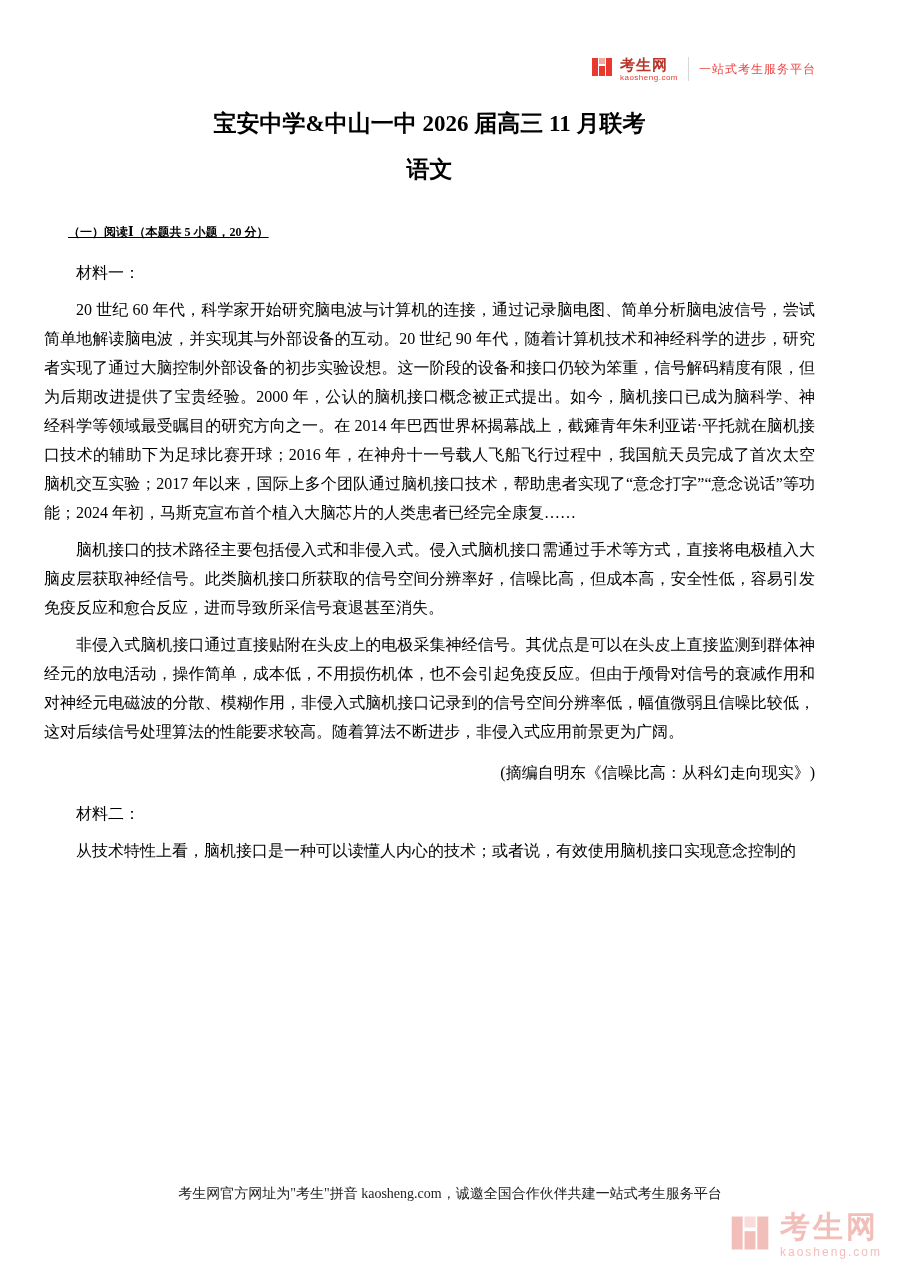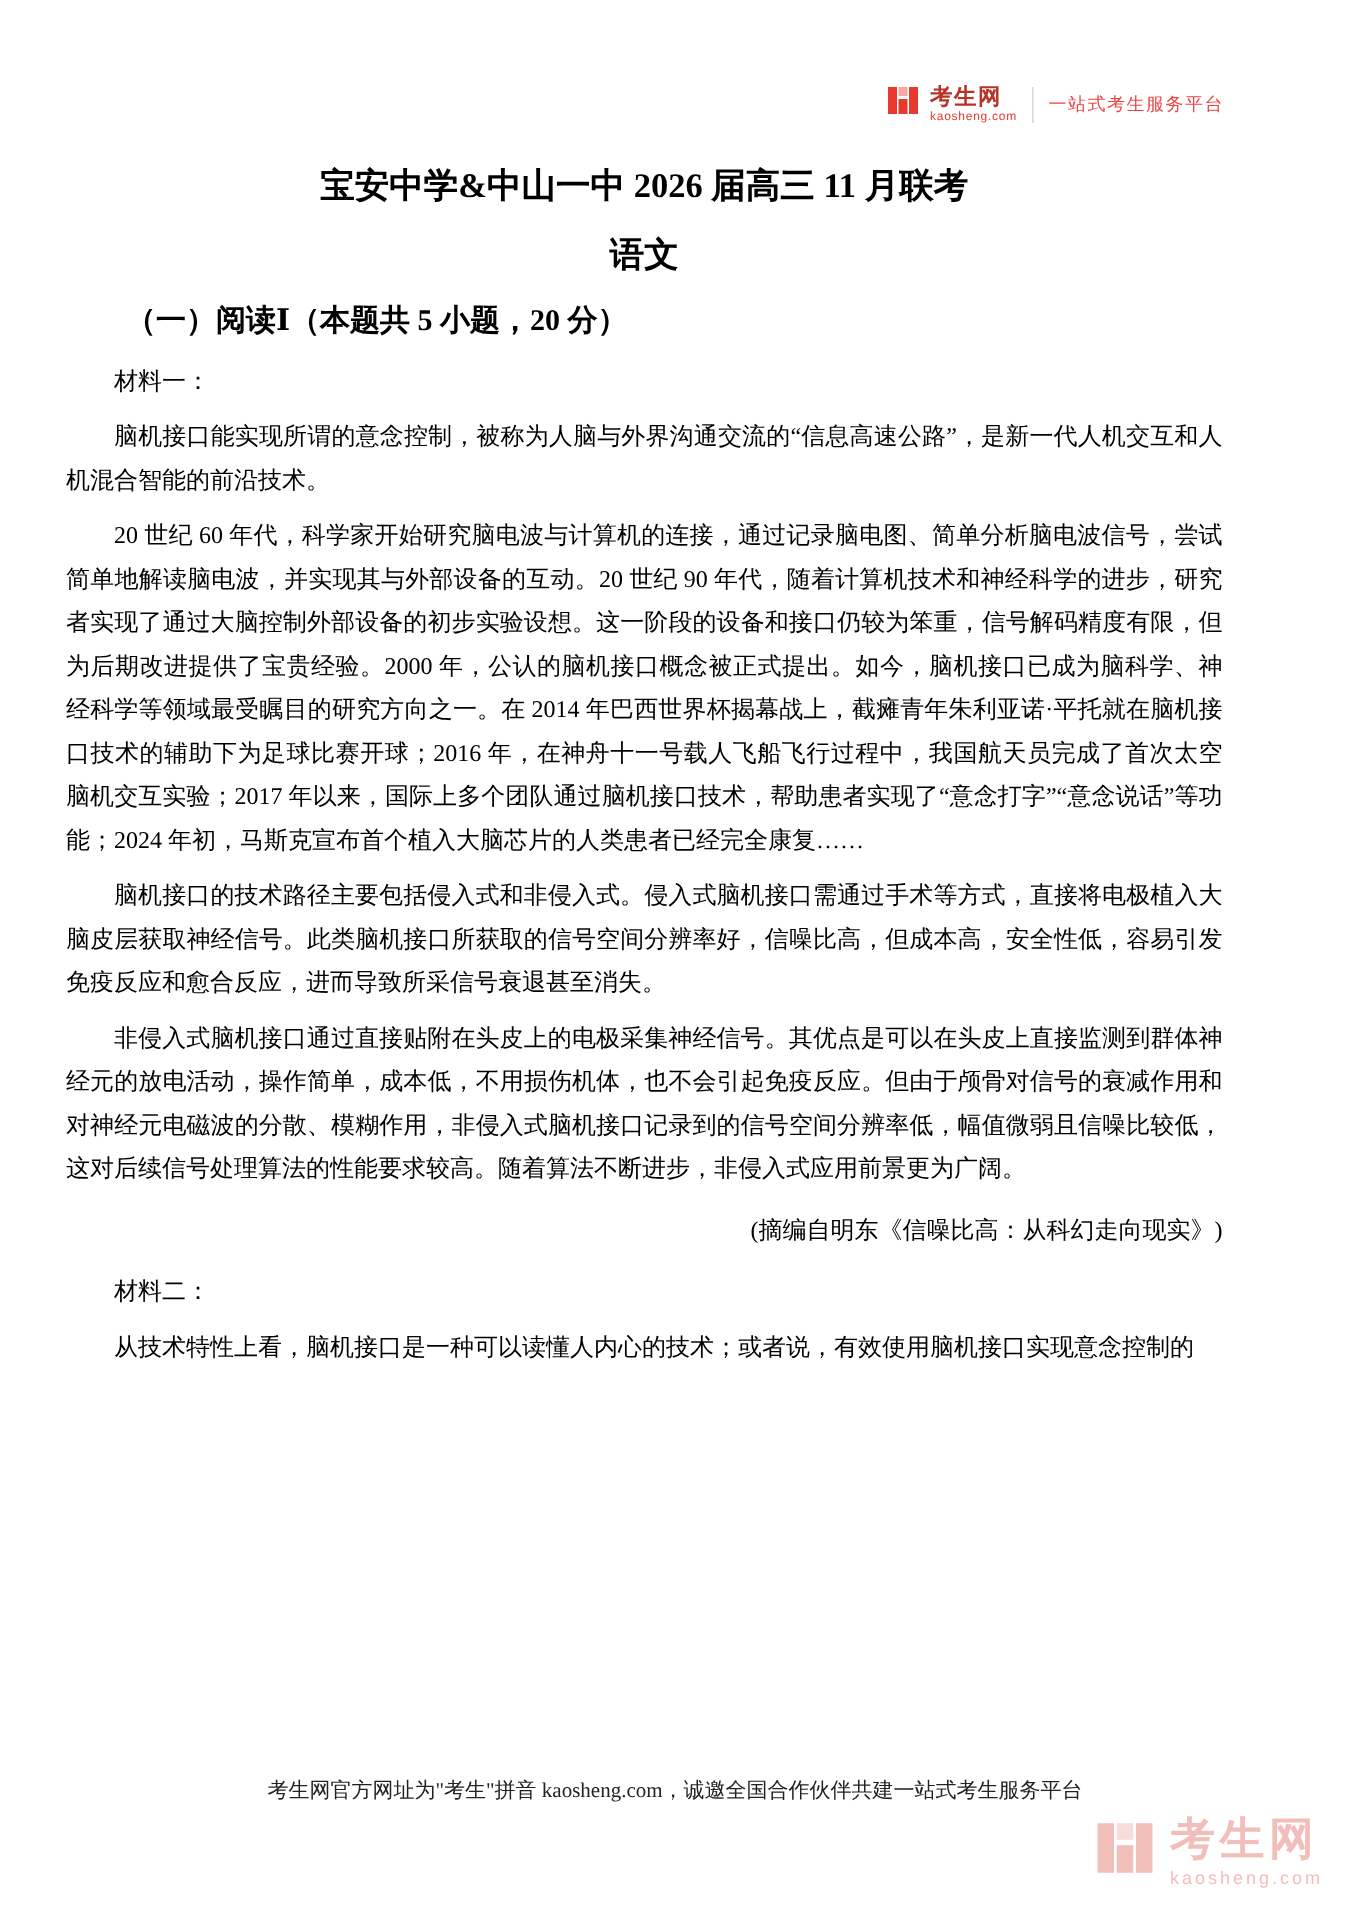--- a/index.html
+++ b/index.html
@@ -48,25 +48,26 @@
     font-weight: bold;
     line-height: 32px;
   }
   .section-heading {
     margin: 26px 0 0 0;
     font-size: 17px;
     font-weight: bold;
     line-height: 28px;
   }
   .subsection-heading {
-    margin: 14px 0 0 0;
+    margin: 32px 0 0 0;
     padding-left: 2em;
-    font-size: 20px;
+    font-size: 12px;
     font-weight: bold;
     line-height: 28px;
+    text-decoration: underline;
   }
 
   
   .instruction, .material-label {
     margin: 12px 0 0 0;
     padding-left: 2em;
     font-size: 16px;
     line-height: 29px;
   }
   .para {
@@ -131,21 +132,20 @@
 
 <div class="page">
   <h1 class="exam-title">宝安中学&amp;中山一中 2026 届高三 11 月联考</h1>
   <h2 class="exam-subject">语文</h2>
 
   <div class="subsection-heading">（一）阅读Ⅰ（本题共 5 小题，20 分）</div>
 
 
   <p class="material-label">材料一：</p>
 
-  <p class="para">脑机接口能实现所谓的意念控制，被称为人脑与外界沟通交流的“信息高速公路”，是新一代人机交互和人机混合智能的前沿技术。</p>
   <p class="para">20 世纪 60 年代，科学家开始研究脑电波与计算机的连接，通过记录脑电图、简单分析脑电波信号，尝试简单地解读脑电波，并实现其与外部设备的互动。20 世纪 90 年代，随着计算机技术和神经科学的进步，研究者实现了通过大脑控制外部设备的初步实验设想。这一阶段的设备和接口仍较为笨重，信号解码精度有限，但为后期改进提供了宝贵经验。2000 年，公认的脑机接口概念被正式提出。如今，脑机接口已成为脑科学、神经科学等领域最受瞩目的研究方向之一。在 2014 年巴西世界杯揭幕战上，截瘫青年朱利亚诺·平托就在脑机接口技术的辅助下为足球比赛开球；2016 年，在神舟十一号载人飞船飞行过程中，我国航天员完成了首次太空脑机交互实验；2017 年以来，国际上多个团队通过脑机接口技术，帮助患者实现了“意念打字”“意念说话”等功能；2024 年初，马斯克宣布首个植入大脑芯片的人类患者已经完全康复……</p>
   <p class="para">脑机接口的技术路径主要包括侵入式和非侵入式。侵入式脑机接口需通过手术等方式，直接将电极植入大脑皮层获取神经信号。此类脑机接口所获取的信号空间分辨率好，信噪比高，但成本高，安全性低，容易引发免疫反应和愈合反应，进而导致所采信号衰退甚至消失。</p>
   <p class="para">非侵入式脑机接口通过直接贴附在头皮上的电极采集神经信号。其优点是可以在头皮上直接监测到群体神经元的放电活动，操作简单，成本低，不用损伤机体，也不会引起免疫反应。但由于颅骨对信号的衰减作用和对神经元电磁波的分散、模糊作用，非侵入式脑机接口记录到的信号空间分辨率低，幅值微弱且信噪比较低，这对后续信号处理算法的性能要求较高。随着算法不断进步，非侵入式应用前景更为广阔。</p>
 
   <p class="attribution">(摘编自明东《信噪比高：从科幻走向现实》)</p>
 
   <p class="material-label">材料二：</p>
   <p class="para">从技术特性上看，脑机接口是一种可以读懂人内心的技术；或者说，有效使用脑机接口实现意念控制的</p>
 </div>
 

